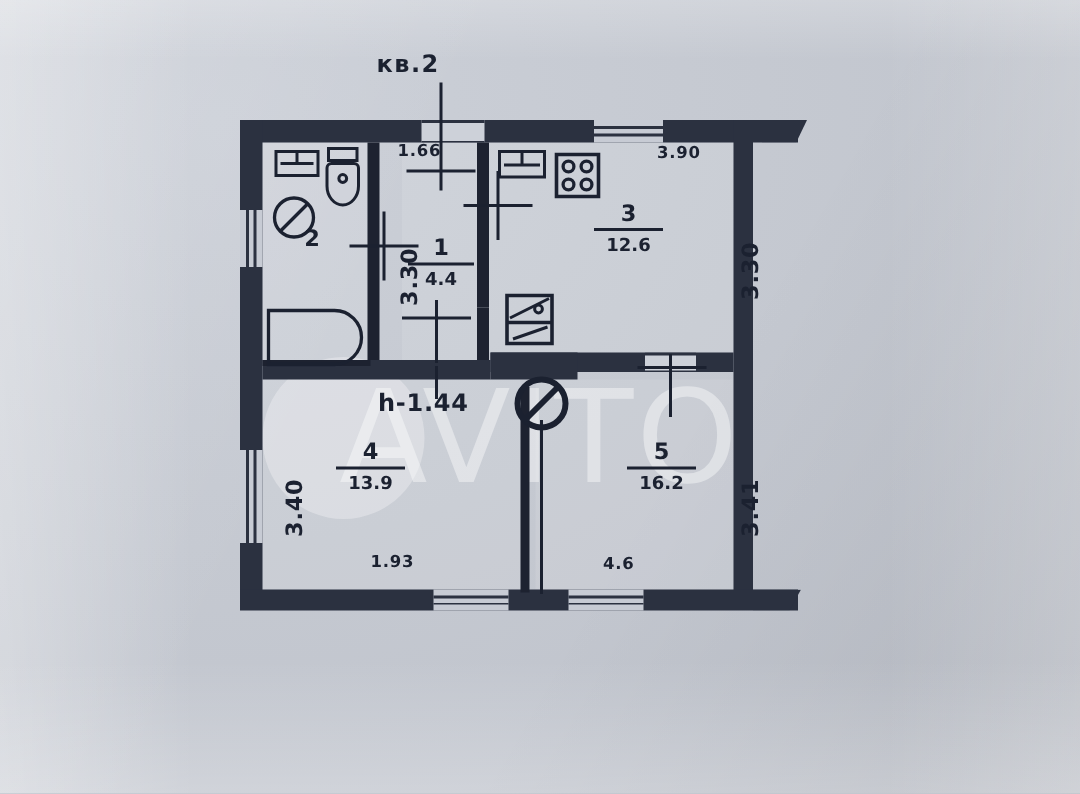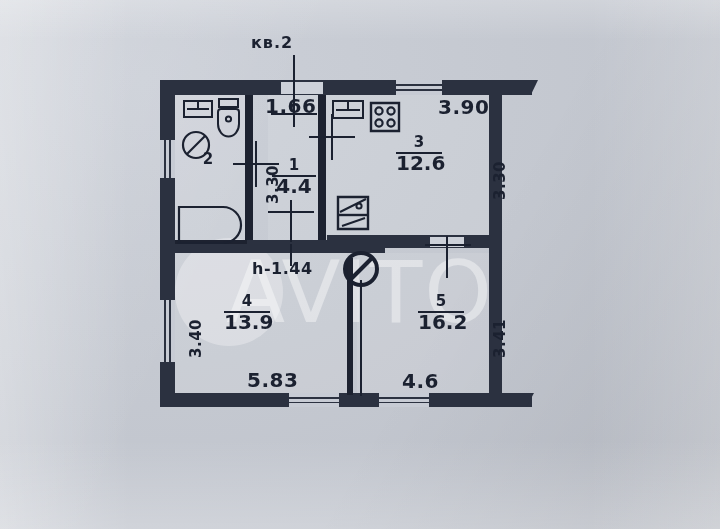--- a/index.html
+++ b/index.html
@@ -50,28 +50,28 @@
   #plan{position:absolute;left:0;top:0;width:720px;height:451px;}
   .wall{position:absolute;background:#2b3140;}
   .thin{position:absolute;background:#1d2230;}
   .room-fill{position:absolute;background:rgba(255,255,255,.10);}
   .win{position:absolute;background:#c7cbd4;}
   .winline{position:absolute;background:#2b3140;}
   .gap{position:absolute;background:#cdd1d9;}
 
   .lbl{position:absolute;color:#1b2130;font-weight:bold;
        font-family:"DejaVu Sans", sans-serif;white-space:nowrap;}
-  .dim{font-size:20px;letter-spacing:.5px;}
+  .dim{font-size:11px;letter-spacing:.5px;}
   .dimv{font-size:15px;letter-spacing:.5px;transform-origin:0 0;transform:rotate(-90deg);}
   .kv{font-size:16px;letter-spacing:1px;}
   .hh{font-size:16px;letter-spacing:.5px;}
   .rnum{position:absolute;text-align:center;color:#1b2130;font-weight:bold;}
   .rnum .n{font-size:15px;line-height:15px;}
   .rnum .bar{height:2px;background:#1b2130;margin:2px 0 1px;}
-  .rnum .a{font-size:20px;line-height:17px;}
+  .rnum .a{font-size:12px;line-height:17px;}
   .rnum.single .n{font-size:15px;}
 
   .tick{position:absolute;background:#1b2130;}
 
   svg.fx{position:absolute;overflow:visible;}
   svg.fx *{vector-effect:non-scaling-stroke;}
 </style>
 </head>
 <body>
 
@@ -223,21 +223,21 @@
   <div class="lbl kv" style="left:251px;top:33px;">кв.2</div>
 
   <div class="lbl dim" style="left:265px;top:94px;">1.66</div>
   <div class="lbl dim" style="left:421px;top:95px;margin-left:17px;">3.90</div>
 
   <div class="lbl dimv" style="left:264px;top:204px;">3.30</div>
   <div class="lbl dimv" style="left:491px;top:200px;">3.30</div>
   <div class="lbl dimv" style="left:491px;top:358px;">3.41</div>
   <div class="lbl dimv" style="left:187px;top:358px;">3.40</div>
 
-  <div class="lbl dim" style="left:247px;top:368px;">5.83</div>
+  <div class="lbl dim" style="left:247px;top:368px;">1.93</div>
   <div class="lbl dim" style="left:402px;top:369px;">4.6</div>
 
   <div class="lbl hh" style="left:252px;top:259px;">h-1.44</div>
 
   <div class="rnum" style="left:272px;top:158px;width:44px;">
     <div class="n">1</div>
     <div class="bar"></div>
     <div class="a">4.4</div>
   </div>
 

